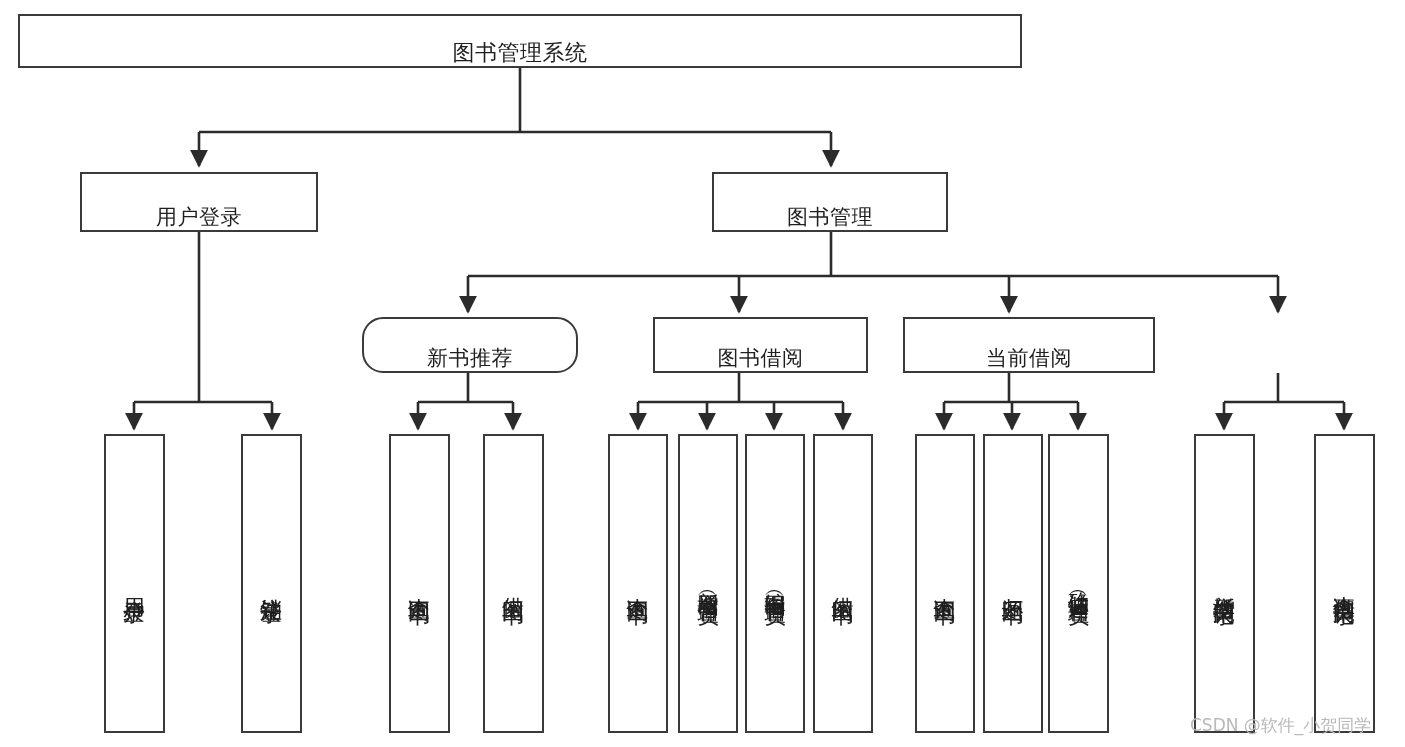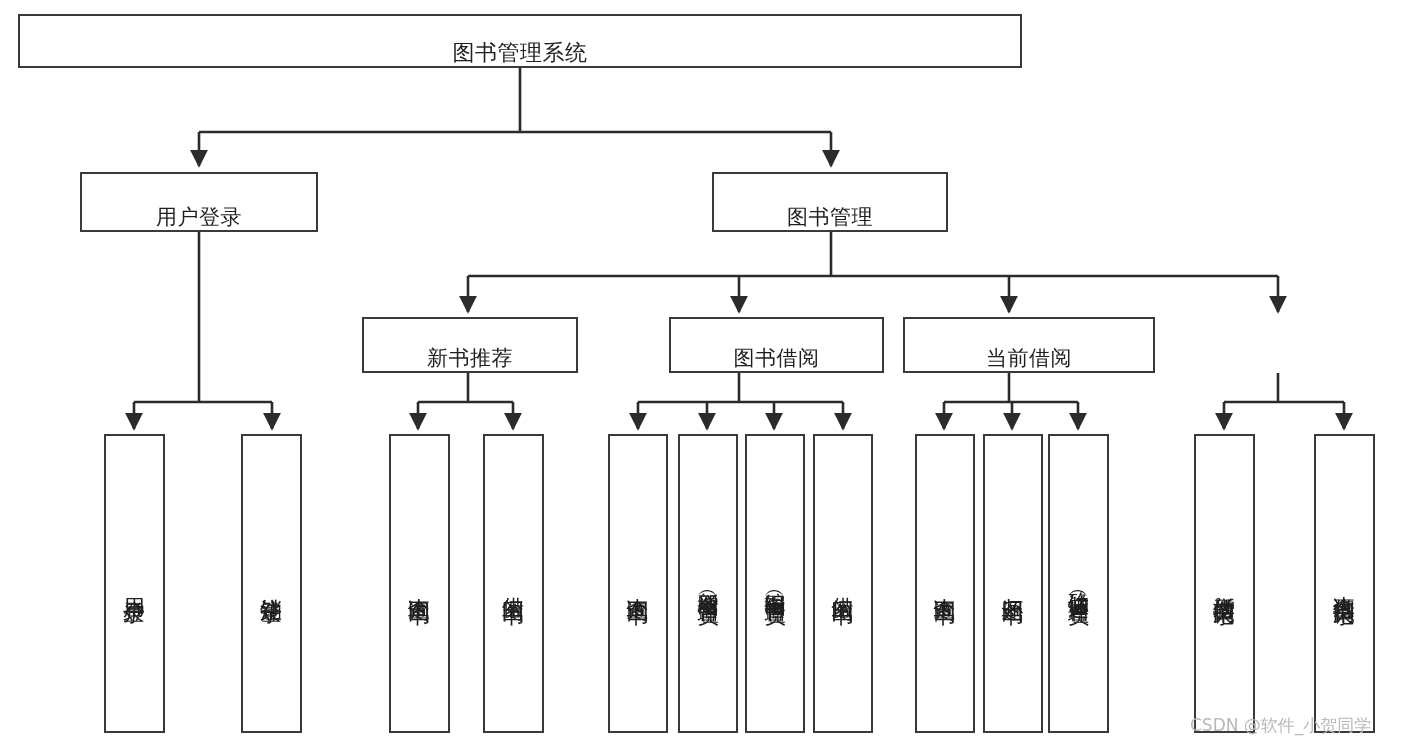--- a/index.html
+++ b/index.html
@@ -137,24 +137,24 @@
     <span class="label">图书管理系统</span>
   </div>
 
   <div class="node h" style="left:80px; top:172px; width:238px; height:60px;">
     <span class="label">用户登录</span>
   </div>
   <div class="node h" style="left:712px; top:172px; width:236px; height:60px;">
     <span class="label">图书管理</span>
   </div>
 
-  <div class="node h" style="left:362px; top:317px; width:216px; height:56px;">
+  <div class="node h" style="left:362px; top:317px; width:216px; height:56px;border-radius:21px;">
     <span class="label">新书推荐</span>
   </div>
-  <div class="node h" style="left:669px; top:317px; width:215px; height:56px;">
+  <div class="node h" style="left:653px; top:317px; width:215px; height:56px;">
     <span class="label">图书借阅</span>
   </div>
   <div class="node h" style="left:903px; top:317px; width:252px; height:56px;">
     <span class="label">当前借阅</span>
   </div>
 
   <div class="node v" style="left:104px; top:434px; width:61px; height:299px;">
     <span class="label">用户登录</span>
   </div>
   <div class="node v" style="left:241px; top:434px; width:61px; height:299px;">

